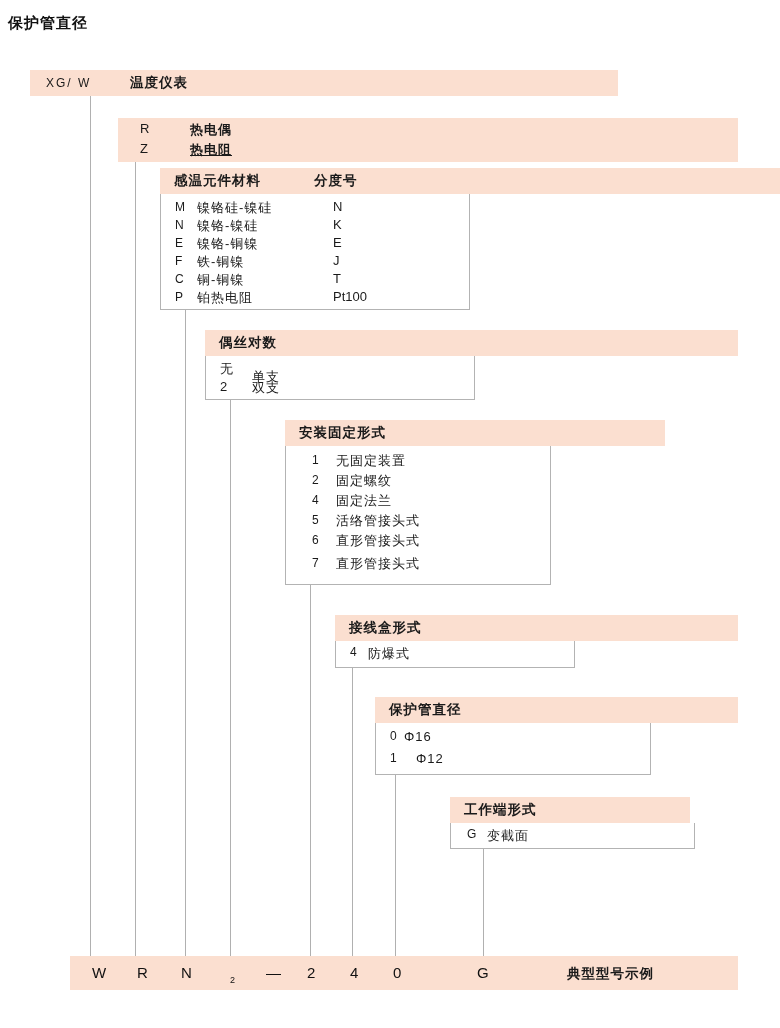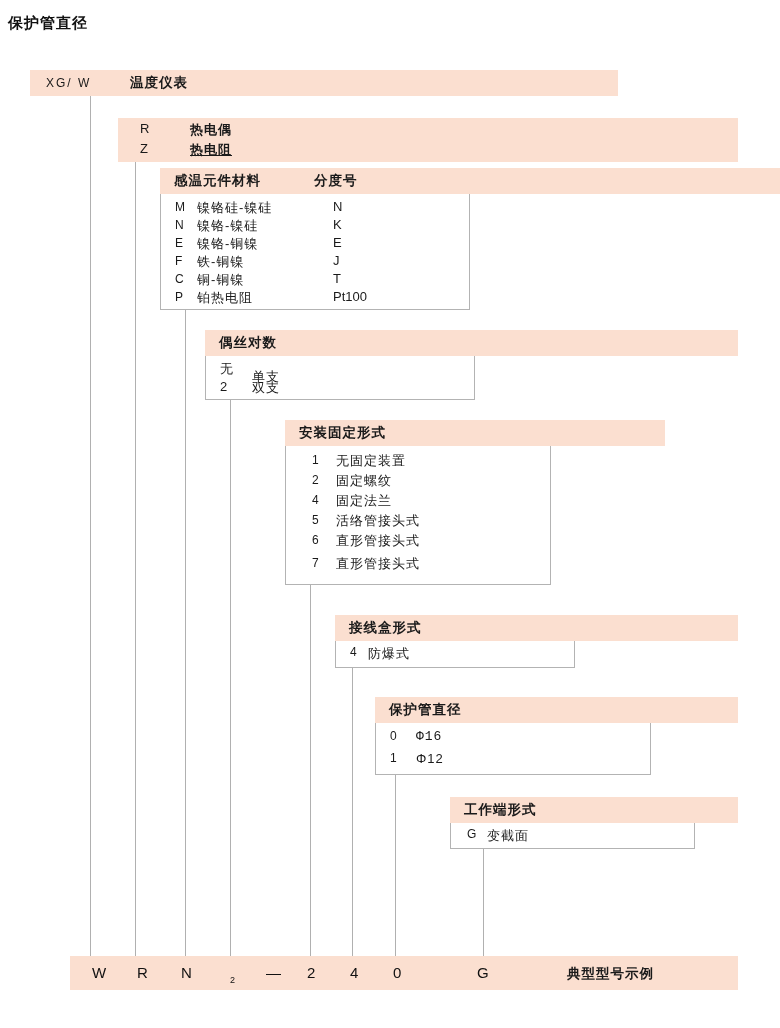--- a/index.html
+++ b/index.html
@@ -203,27 +203,27 @@
   <span class="rowcode" style="left:14px; top:4px;">4</span>
   <span class="rowtext" style="left:32px; top:4px;text-align:center;">防爆式</span>
 </div>
 <div class="vline" style="left:352px; top:668px; height:288px;"></div>
 
 <div class="band" style="left:375px; top:697px; width:363px;">
   <span class="bandlabel" style="left:14px;">保护管直径</span>
 </div>
 <div class="bodybox" style="left:375px; top:723px; width:276px; height:52px;">
   <span class="rowcode" style="left:14px; top:6px;">0</span>
-  <span class="rowtext" style="left:40px; top:6px;font-family:Liberation Mono, monospace;">Φ16</span>
+  <span class="rowtext" style="left:28px; top:6px;">Φ16</span>
   <span class="rowcode" style="left:14px; top:28px;">1</span>
   <span class="rowtext" style="left:40px; top:28px;">Φ12</span>
 </div>
 <div class="vline" style="left:395px; top:775px; height:181px;"></div>
 
-<div class="band" style="left:450px; top:797px; width:288px;">
+<div class="band" style="left:450px; top:797px; width:240px;">
   <span class="bandlabel" style="left:14px;">工作端形式</span>
 </div>
 <div class="bodybox" style="left:450px; top:823px; width:245px; height:26px;">
   <span class="rowcode" style="left:16px; top:4px;">G</span>
   <span class="rowtext" style="left:36px; top:4px;">变截面</span>
 </div>
 <div class="vline" style="left:483px; top:849px; height:107px;"></div>
 
 <div id="bottom-bar" style="left:70px; top:956px; width:668px;">
   <span class="code" style="left:22px;">W</span>

